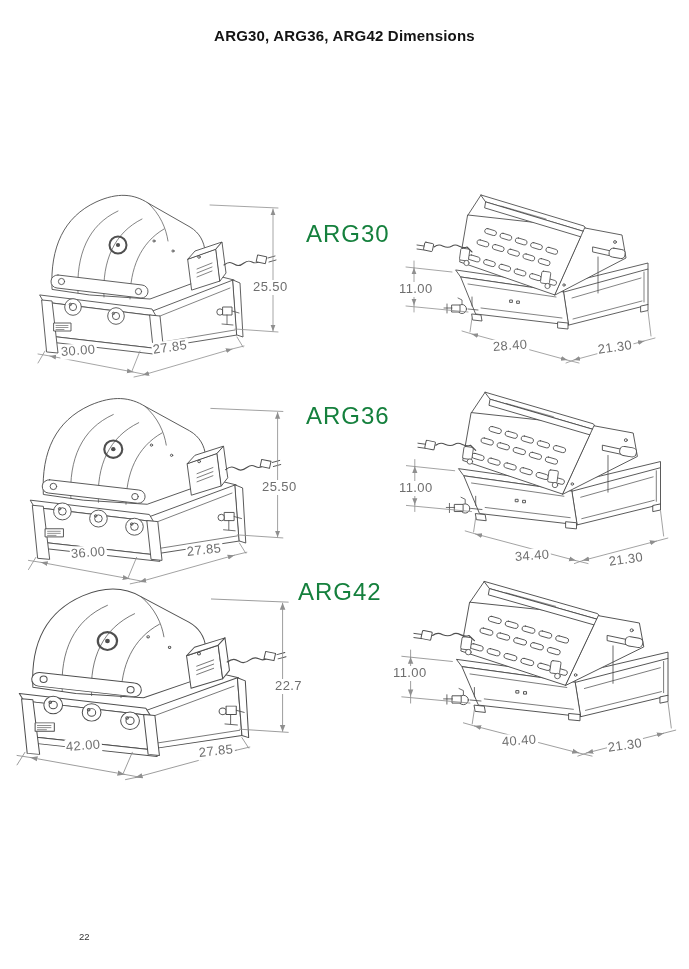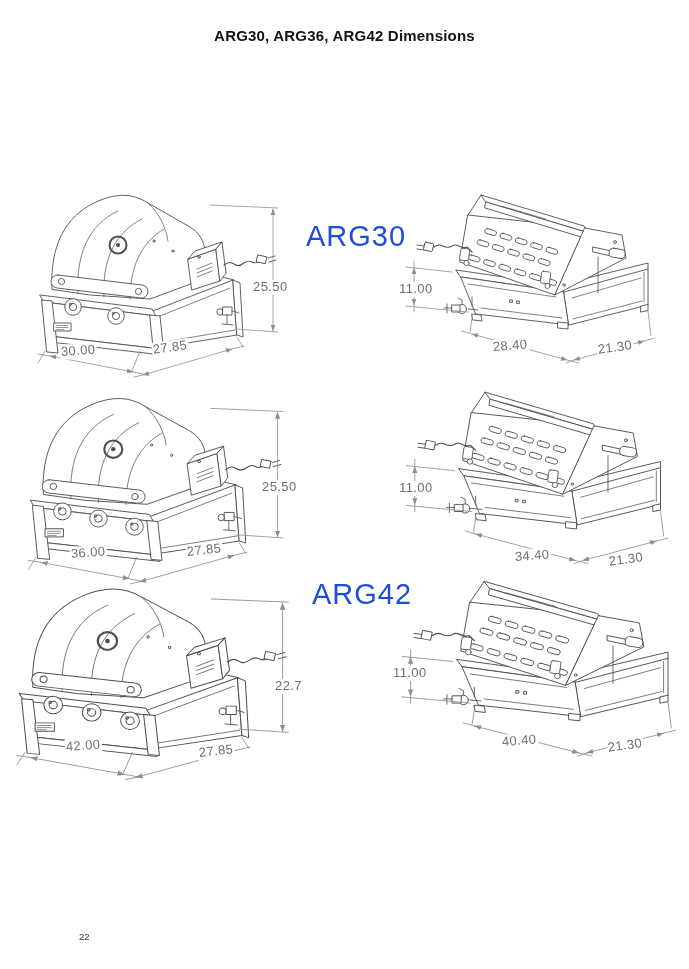--- a/index.html
+++ b/index.html
@@ -1,20 +1,20 @@
 <!DOCTYPE html>
 <html><head>
 <meta charset="utf-8">
 <style>
   html,body{margin:0;padding:0;background:#e8e8e8;}
   .page{position:relative;width:689px;height:969px;background:#ffffff;margin:0 auto;
         font-family:Liberation Sans, sans-serif;overflow:hidden;}
   .title{position:absolute;left:0;right:0;top:27px;text-align:center;
          font-size:15px;font-weight:bold;color:#141414;letter-spacing:.2px;}
-  .model{position:absolute;font-size:29px;color:#1d4ed8;letter-spacing:1px;
+  .model{position:absolute;font-size:24px;color:#15803d;letter-spacing:1px;
          font-weight:400;white-space:nowrap;}
   .dim{position:absolute;font-size:13px;color:#6e6e6e;letter-spacing:.4px;
        background:#fff;padding:0 1px;line-height:1.15;white-space:nowrap;
        transform-origin:left center;}
   .rm4{transform:rotate(-4deg);} .rm6{transform:rotate(-6deg);} .rm8{transform:rotate(-8deg);}
   .pagenum{position:absolute;left:79px;top:931px;font-size:9.5px;color:#333;}
   svg.view{position:absolute;overflow:visible;}
 </style>
 </head>
 <body>
@@ -198,34 +198,35 @@
   <div class="dim" style="left:398px;top:282px">11.00</div>
   <div class="dim rm4" style="left:492px;top:340px">28.40</div>
   <div class="dim rm8" style="left:597px;top:343px">21.30</div>
 
   <svg class="view" style="left:20px;top:388px" width="290" height="215" viewBox="0 0 290 215">
     <use href="#front3" transform="scale(1.06,1.02)"></use>
   </svg>
   <svg class="view" style="left:398px;top:382px" width="290" height="215" viewBox="0 0 290 215">
     <use href="#rearart" transform="scale(1.05,1.02)"></use>
   </svg>
+  <div class="model" style="left:306px;top:402px">ARG36</div>
   <div class="dim rm4" style="left:70px;top:547px">36.00</div>
   <div class="dim rm6" style="left:186px;top:545px">27.85</div>
   <div class="dim" style="left:261px;top:480px">25.50</div>
   <div class="dim" style="left:398px;top:481px">11.00</div>
   <div class="dim rm4" style="left:514px;top:550px">34.40</div>
   <div class="dim rm8" style="left:608px;top:555px">21.30</div>
 
   <svg class="view" style="left:8px;top:578px" width="290" height="215" viewBox="0 0 290 215">
     <use href="#front3" transform="scale(1.13,1.05)"></use>
   </svg>
   <svg class="view" style="left:393px;top:571px" width="290" height="215" viewBox="0 0 290 215">
     <use href="#rearart" transform="scale(1.10,1.04)"></use>
   </svg>
-  <div class="model" style="left:312px;top:578px">ARG42</div>
+  <div class="model" style="left:298px;top:578px">ARG42</div>
   <div class="dim rm4" style="left:65px;top:740px">42.00</div>
   <div class="dim rm6" style="left:198px;top:746px">27.85</div>
   <div class="dim" style="left:274px;top:679px">22.7</div>
   <div class="dim" style="left:392px;top:666px">11.00</div>
   <div class="dim rm4" style="left:501px;top:735px">40.40</div>
   <div class="dim rm8" style="left:607px;top:741px">21.30</div>
 
   <div class="pagenum">22</div>
 </div>
 

